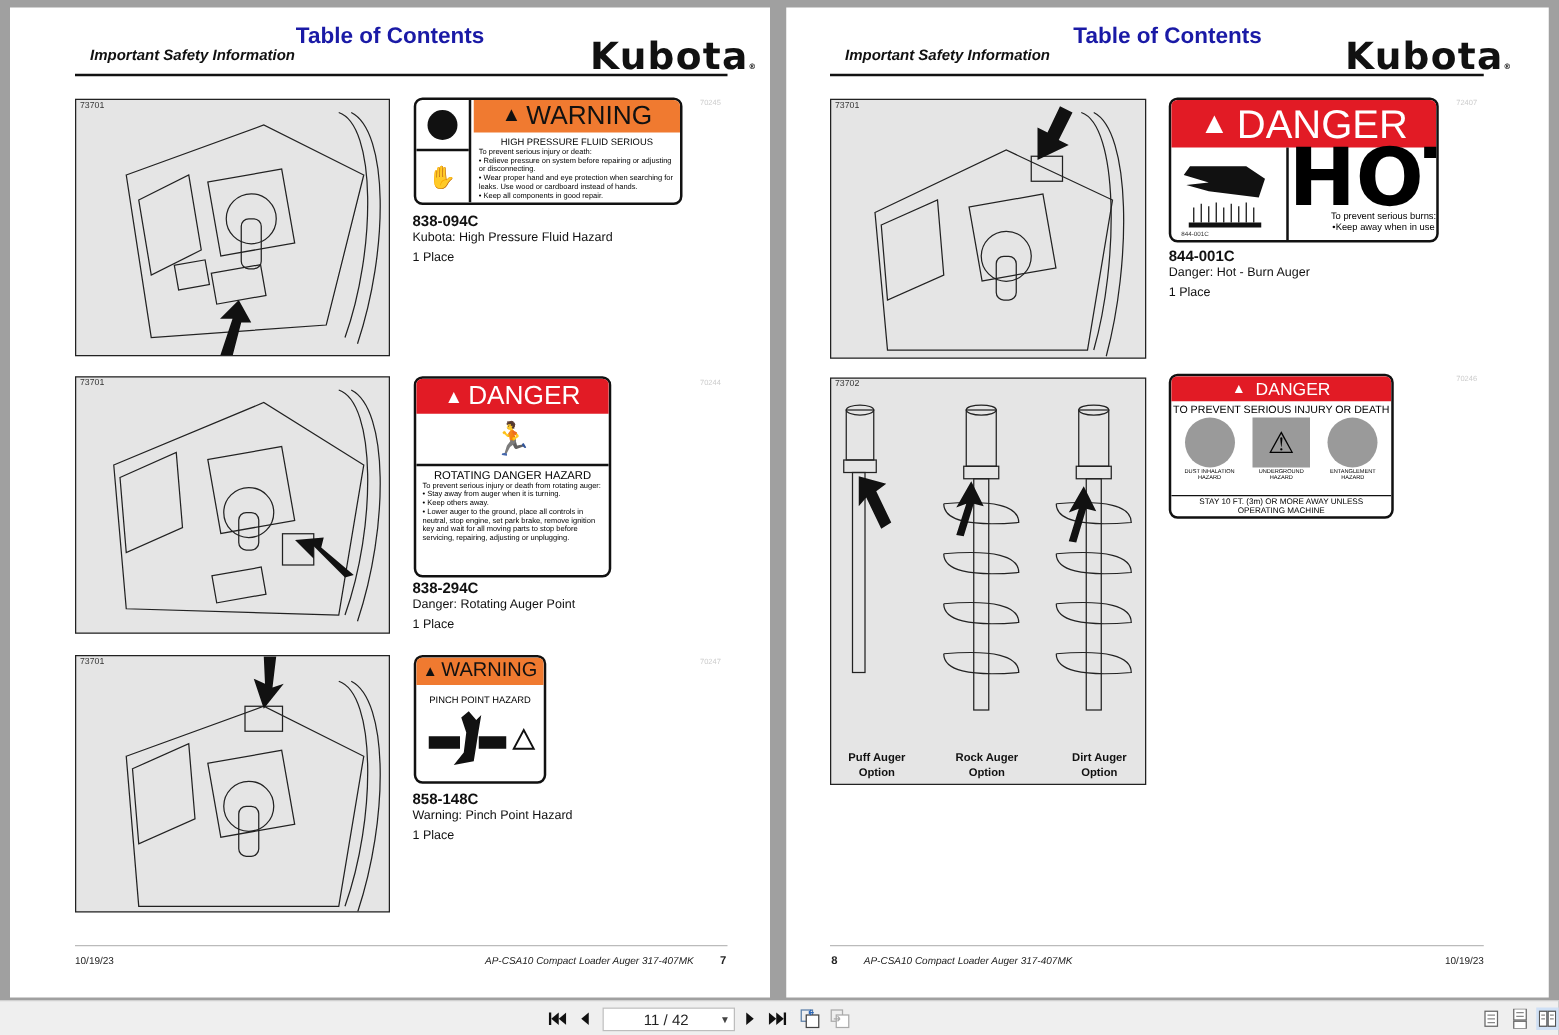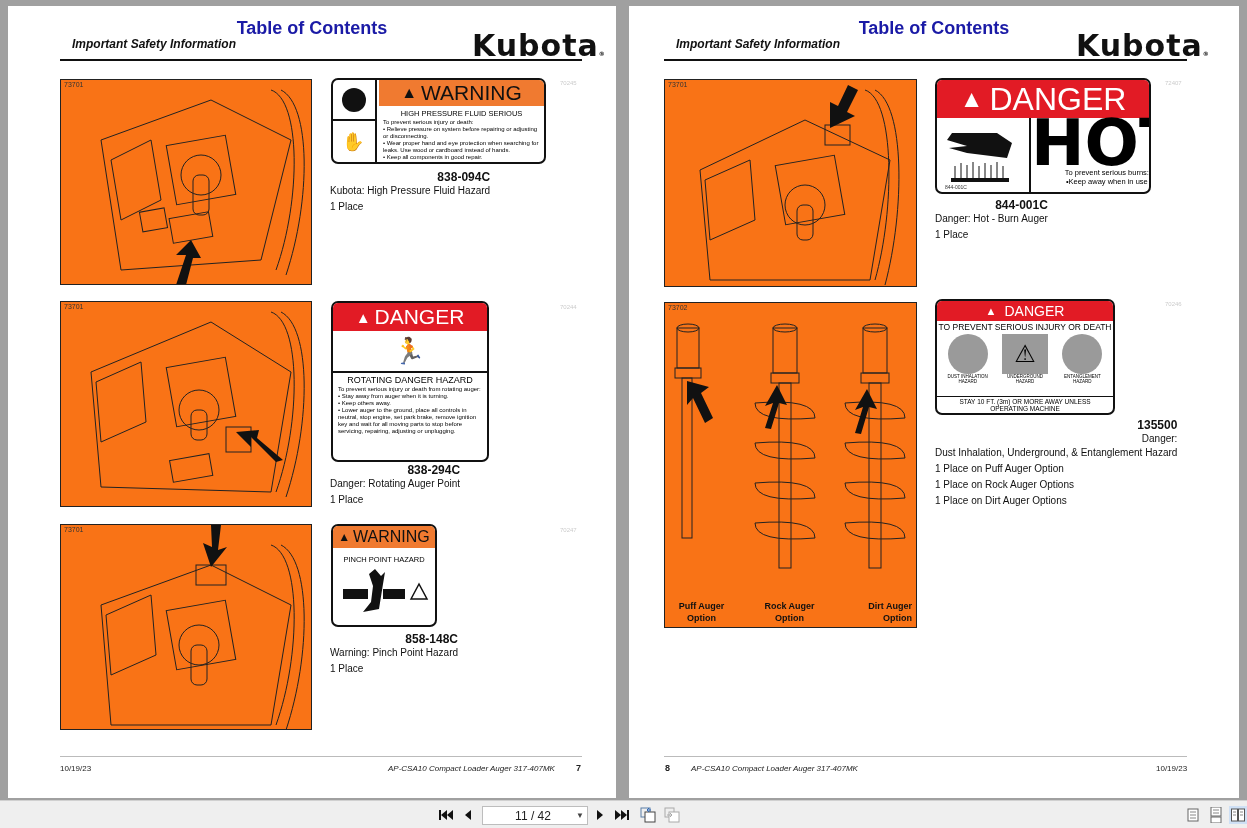--- a/index.html
+++ b/index.html
@@ -10,33 +10,33 @@
   .page { position: absolute; top: 6px; width: 608px; height: 792px; background: #fff; }
   .page.left { left: 8px; }
   .page.right { left: 629px; width: 610px; }
 
   .toc-link { position: absolute; top: 12px; width: 100%; text-align: center; color: #1a1aa6; font-weight: bold; font-size: 18px; }
   .section-title { position: absolute; top: 31px; font-style: italic; font-weight: bold; font-size: 12px; color: #111; }
   .logo { position: absolute; top: 22px; font-size: 30px; font-weight: bold; letter-spacing: 1px; color: #111; font-family: "DejaVu Sans", sans-serif; }
   .logo .reg { font-size: 6px; vertical-align: baseline; }
   .header-rule { position: absolute; top: 53px; height: 2px; background: #111; }
 
-  .figure { position: absolute; border: 1px solid #222; background: #f97316; overflow: hidden; }
+  .figure { position: absolute; border: 1px solid #222; background: #e5e5e5; overflow: hidden; }
   .figure .fig-id { position: absolute; left: 3px; top: 1px; font-size: 7px; color: #333; }
 
   .label-id { position: absolute; font-size: 6px; color: #ccc; }
 
   .decal { position: absolute; border: 2px solid #111; border-radius: 7px; overflow: hidden; background: #fff; }
   .decal .bar { display: flex; align-items: center; justify-content: center; color: #fff; }
   .decal .bar.warning { background: #f07a30; color: #111; }
   .decal .bar.danger { background: #e21b25; }
 
   .desc { position: absolute; font-size: 10px; color: #111; line-height: 14px; }
   .desc .code { font-weight: bold; font-size: 12px; }
-  .desc .line { display: block; text-align: right; }
+  .desc .line { display: block; }
   .desc .place { display: block; margin-top: 2px; }
 
   .footer-rule { position: absolute; top: 750px; height: 1px; background: #bbb; }
   .footer { position: absolute; top: 758px; font-size: 8px; color: #222; }
   .footer.italic { font-style: italic; }
   .footer.bold { font-weight: bold; font-size: 9px; }
 
   .toolbar { position: absolute; left: 0; top: 800px; width: 1247px; height: 28px; background: #efefef; border-top: 1px solid #d0d0d0; }
   .tb-btn { position: absolute; top: 6px; width: 16px; height: 16px; display: flex; align-items: center; justify-content: center; color: #111; font-size: 12px; }
   .page-select { position: absolute; left: 482px; top: 5px; width: 106px; height: 19px; background: #fff; border: 1px solid #bdbdbd; font-size: 12px; color: #222; display: flex; align-items: center; }
@@ -279,21 +279,21 @@
         <path d="M190 130 L198 104 L190 107 L202 86 L212 106 L204 104 L196 131 Z" fill="#111"></path>
       </svg>
       <div class="caption" style="left:4px; top:297px; width:65px;">
         <div>Puff Auger</div>
           <div>Option</div>
       </div>
       <div class="caption" style="left:92px; top:297px; width:65px;">
         <div>Rock Auger</div>
           <div>Option</div>
       </div>
-      <div class="caption" style="left:182px; top:297px; width:65px;text-align:right;">
+      <div class="caption" style="left:182px; top:297px; width:65px;">
         <div>Dirt Auger</div>
           <div>Option</div>
       </div>
     </div>
     <div class="decal" style="left:306px; top:293px; width:180px; height:116px;">
       <div class="bar danger" style="height:20px; font-size:14px;">
         <span style="font-size:11px; margin-right:8px;">▲</span>
           <span>DANGER</span>
       </div>
       <div style="font-size:8.5px; text-align:center; margin-top:1px;">TO PREVENT SERIOUS INJURY OR DEATH</div>
@@ -307,28 +307,20 @@
           <div style="font-size:4.5px; line-height:5px;">UNDERGROUND HAZARD</div>
         </div>
         <div style="width:50px; text-align:center;">
           <div style="width:40px; height:40px; margin:0 auto; border-radius:50%; background:#9a9a9a;"></div>
           <div style="font-size:4.5px; line-height:5px;">ENTANGLEMENT HAZARD</div>
         </div>
       </div>
       <div style="position:absolute; bottom:0; left:0; right:0; border-top:1px solid #111; font-size:6.5px; text-align:center; line-height:7px; padding:1px 10px;">STAY 10 FT. (3m) OR MORE AWAY UNLESS OPERATING MACHINE</div>
     </div>
     <span class="label-id" style="left:536px; top:295px;">70246</span>
-    <div class="desc" style="left:306px; top:412px;">
-      <span class="line code">135500</span>
-      <span class="line">Danger:</span>
-      <span class="line">Dust Inhalation, Underground, &amp; Entanglement Hazard</span>
-      <span class="place">1 Place on Puff Auger Option</span>
-      <span class="place">1 Place on Rock Auger Options</span>
-      <span class="place">1 Place on Dirt Auger Options</span>
-    </div>
 
     <div class="footer-rule" style="left:35px; width:523px;"></div>
     <span class="footer bold" style="left:36px; top:757px;">8</span>
     <span class="footer italic" style="left:62px;">AP-CSA10 Compact Loader Auger 317-407MK</span>
     <span class="footer" style="left:527px;">10/19/23</span>
   </div>
 </div>
 
 <div class="toolbar">
   <div class="tb-btn" style="left:438px;">

